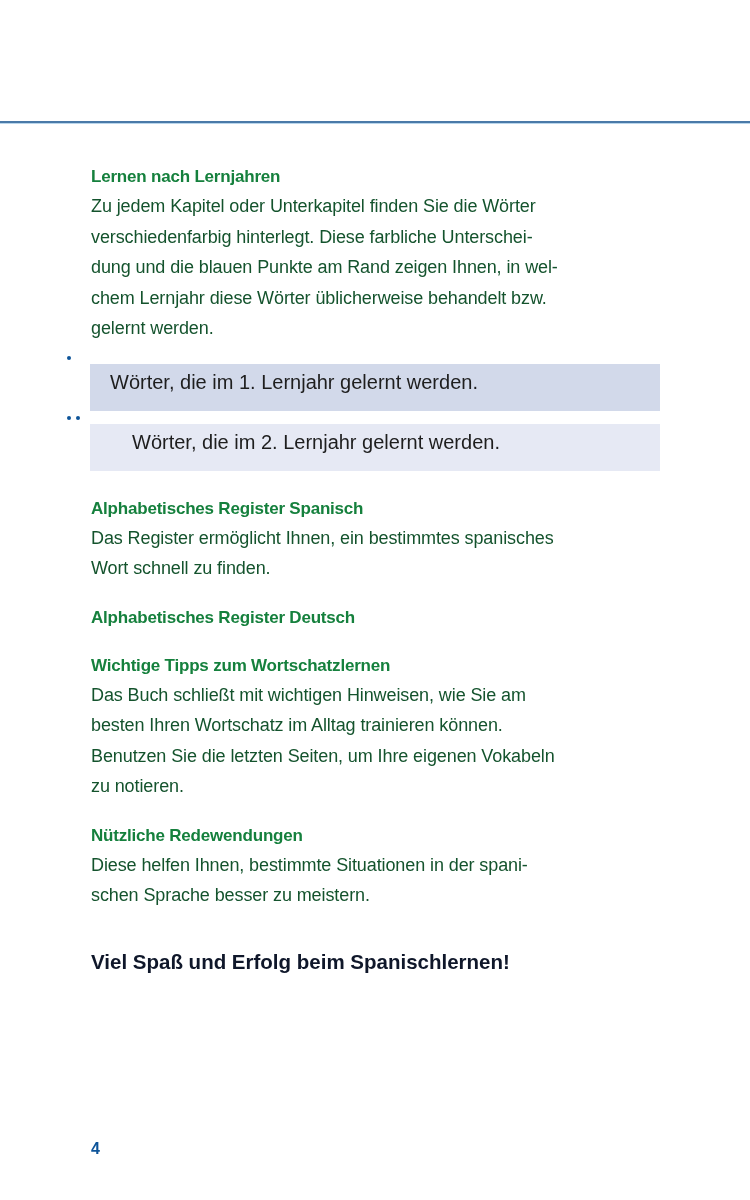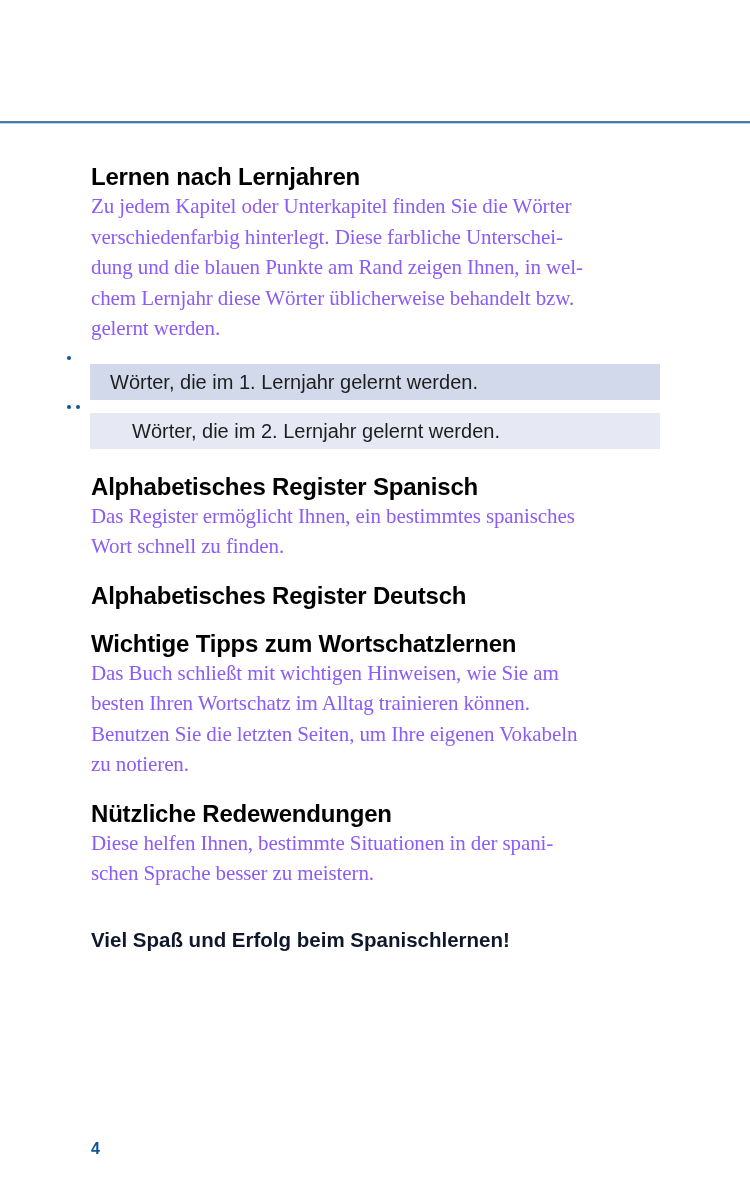--- a/index.html
+++ b/index.html
@@ -2,24 +2,24 @@
 <html><head>
   <meta charset="utf-8">
   <style>
     html, body { margin:0; padding:0; background:#ffffff; }
     body { width:750px; height:1200px; position:relative; overflow:hidden;
       font-family:"Liberation Sans", sans-serif; color:#1e1e1e; }
     .top-rule { position:absolute; left:0; top:121px; width:750px; height:2px; background:#4a7aa8; }
     .top-rule2 { position:absolute; left:0; top:123px; width:750px; height:1px; background:#b9d6ec; }
     .content { position:absolute; left:91px; top:163px; width:580px; }
     .section { margin-bottom:20px; }
-    .heading { color:#000000; font-weight:bold; font-size:24px; line-height:28px; letter-spacing:-0.2px; }
-    .body { font-size:21px; line-height:30.5px; color:#8b5cf6; white-space:pre-line; letter-spacing:-0.1px;font-family:Liberation Serif, serif; }
+    .heading { color:#15803d; font-weight:bold; font-size:17px; line-height:28px; letter-spacing:-0.2px; }
+    .body { font-size:18px; line-height:30.5px; color:#14532d; white-space:pre-line; letter-spacing:-0.1px; }
     .legend { position:relative; margin-top:8px; margin-bottom:24px; }
-    .legend-row { position:relative; height:36px; margin-left:-1px; width:570px;
+    .legend-row { position:relative; height:47px; margin-left:-1px; width:570px;
       padding-left:20px; box-sizing:border-box; font-size:20px; line-height:36px; margin-bottom:13px; }
     .legend-row.year1 { background:#d2d9ea; }
     .legend-row.year2 { background:#e6e9f4;padding-left:42px; }
     .dots { position:absolute; left:-23px; top:-8px; display:flex; gap:5px; }
     .dot { width:4px; height:4px; border-radius:50%; background:#0d5499; }
     .closing { font-weight:bold; font-size:20.5px; line-height:30px; margin-top:36px; color:#0f172a; }
     .page-number { position:absolute; left:91px; top:1140px; color:#0d5499; font-weight:bold; font-size:16px; }
   </style>
 </head>
 <body>

